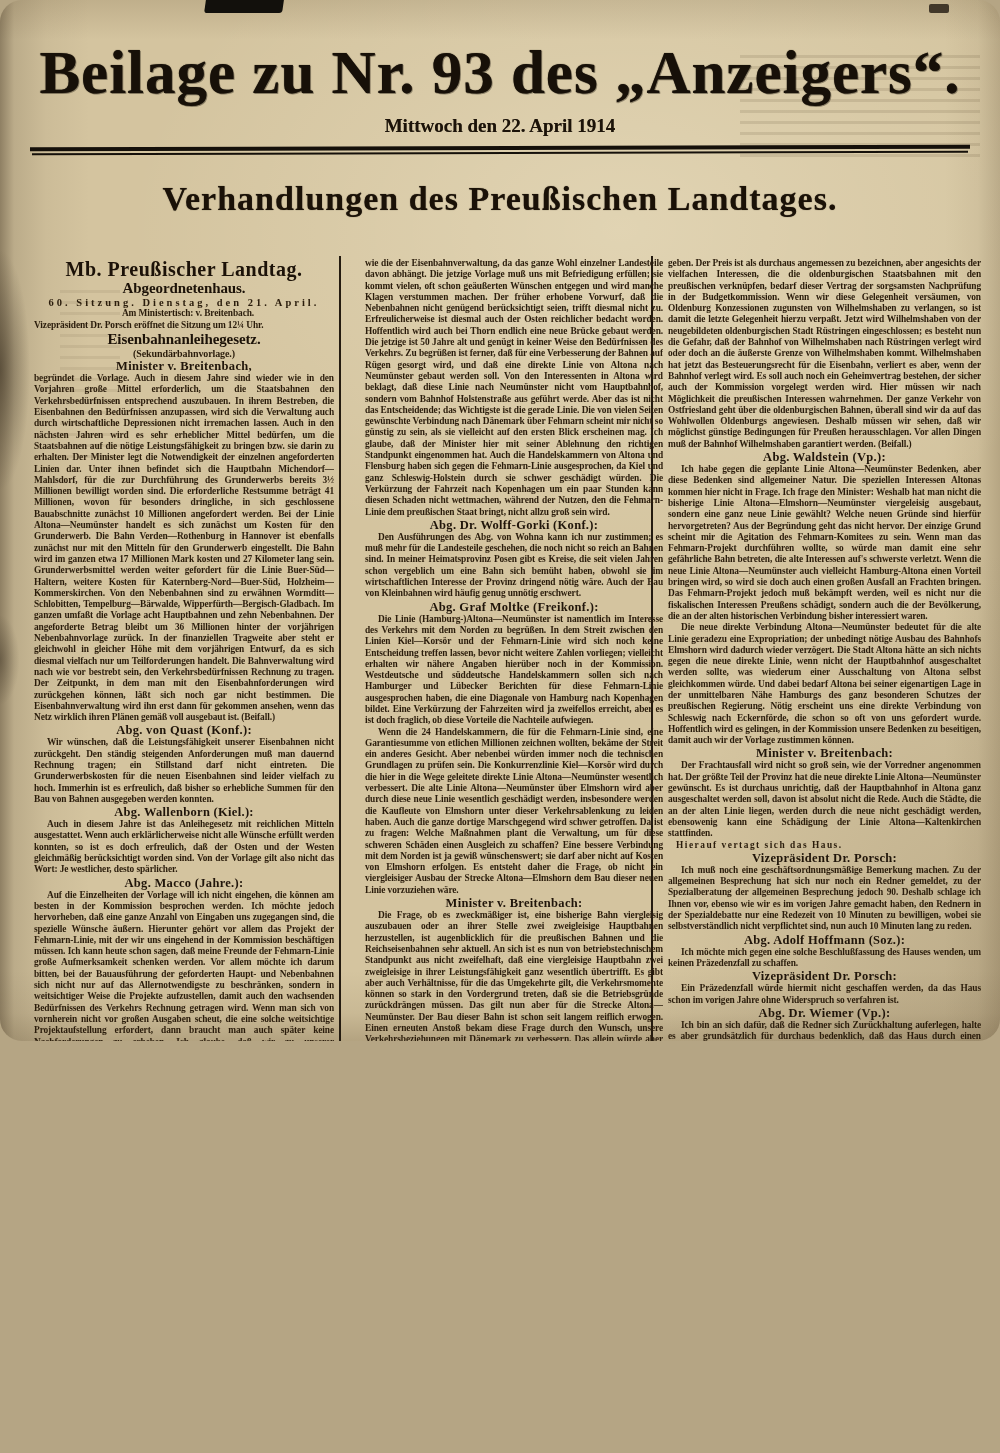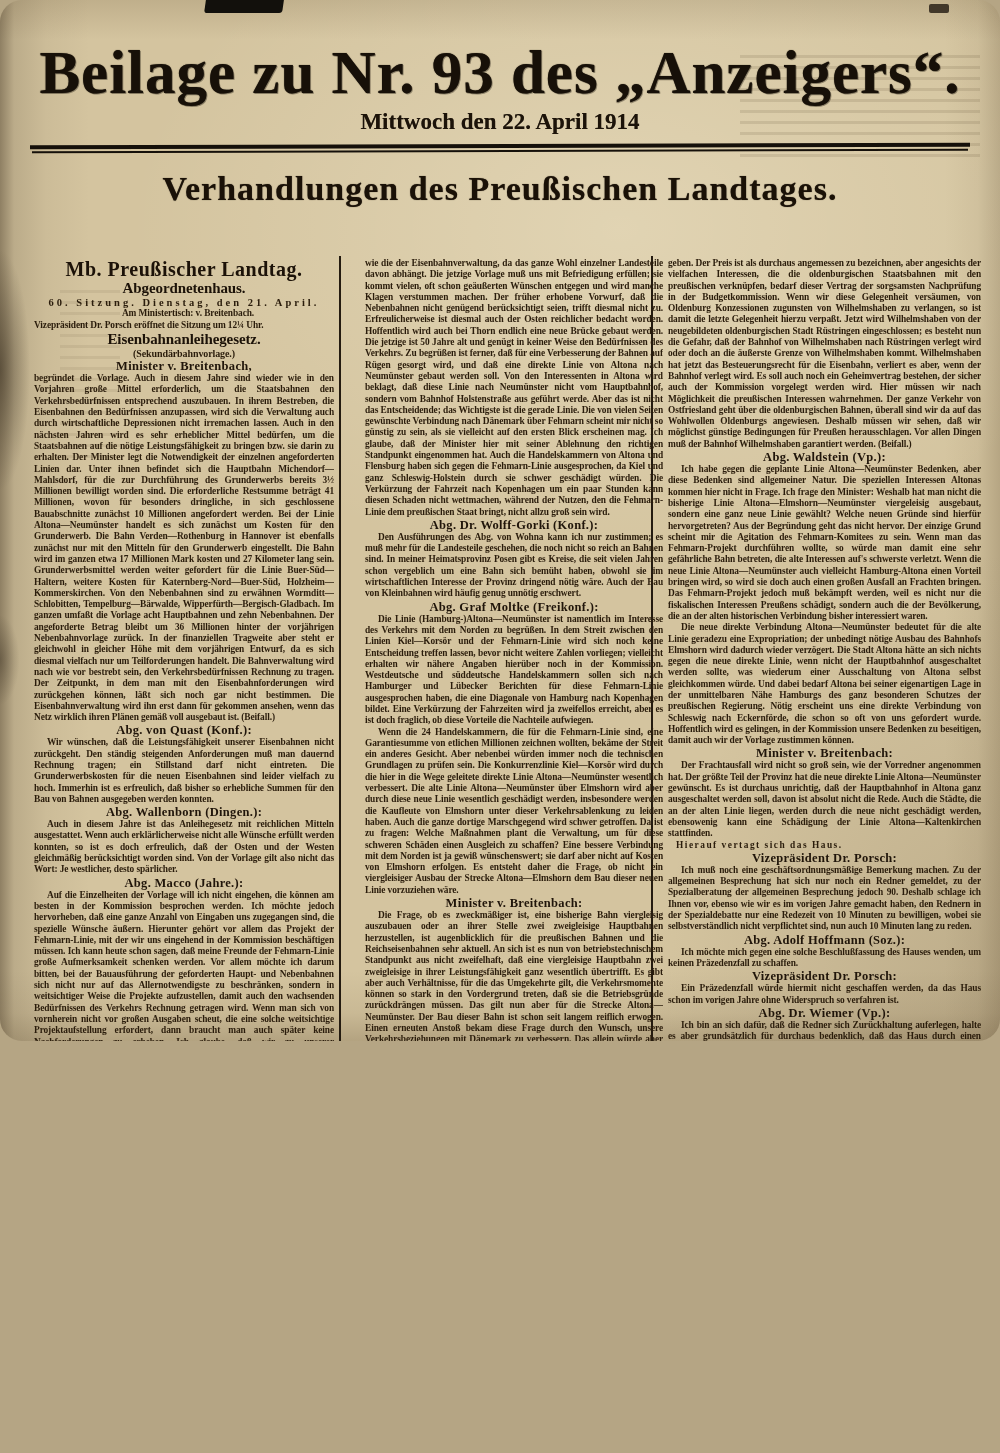--- a/index.html
+++ b/index.html
@@ -17,25 +17,25 @@
   .smudge-topmark{position:absolute;left:205px;top:0;width:78px;height:13px;background:#12100c;transform:skewX(-8deg);border-radius:0 0 3px 3px;}
   .smudge-topmark2{position:absolute;left:929px;top:4px;width:20px;height:9px;background:#2a2218;border-radius:2px;opacity:.85;}
   .smudge-left{position:absolute;left:0;top:250px;width:34px;height:300px;background:radial-gradient(ellipse 40px 160px at 0% 40%, rgba(52,42,28,0.55), transparent 75%);}
   .smudge-left2{position:absolute;left:0;top:600px;width:26px;height:120px;background:radial-gradient(ellipse 26px 60px at 0% 50%, rgba(52,42,28,0.40), transparent 75%);}
   .ghost{position:absolute;opacity:.16;filter:blur(.5px);
     background:repeating-linear-gradient(180deg, rgba(90,74,48,.9) 0 3px, transparent 3px 11px);}
   
   .masthead{position:relative;text-align:center;padding-top:42px;}
   .mast-title{font-size:61px;line-height:1.0;font-weight:bold;letter-spacing:1px;color:#171008;
     text-shadow:0 0 1px rgba(23,16,8,.8), 1px 1px 0 rgba(23,16,8,.35);}
-  .mast-date{margin-top:6px;font-size:23px;font-weight:bold;color:#1c1309;text-shadow:0 0 .5px rgba(23,16,8,.6);}
+  .mast-date{margin-top:12px;font-size:19px;font-weight:bold;color:#1c1309;text-shadow:0 0 .5px rgba(23,16,8,.6);}
   .mast-rule{position:relative;margin:9px 30px 0 30px;height:10px;}
   .mast-rule .r1{position:absolute;left:0;right:0;top:0;height:4px;background:#15100a;transform:rotate(-0.15deg);}
   .mast-rule .r2{position:absolute;left:2px;right:2px;top:6px;height:2px;background:#15100a;transform:rotate(-0.15deg);}
-  .headline{margin-top:16px;text-align:center;font-size:34px;font-weight:bold;letter-spacing:1px;color:#1a1107;
+  .headline{margin-top:24px;text-align:center;font-size:34px;font-weight:bold;letter-spacing:1px;color:#1a1107;
     text-shadow:0 0 1px rgba(23,16,8,.7);}
   
   .col{position:absolute;top:258px;height:1192px;overflow:hidden;text-align:justify;
     font-size:9.4px;line-height:11.3px;font-weight:bold;color:#2a1c0b;letter-spacing:-0.1px;
     overflow-wrap:break-word;hyphens:auto;}
   #col0{left:34px;width:300px;}
   #col1{left:365px;width:298px;}
   #col2{left:668px;width:313px;}
   .vrule{position:absolute;width:2px;background:linear-gradient(180deg,#241b10 0 92%,rgba(36,27,16,0) 100%);}
   #vrule0{left:339px;top:256px;height:1152px;}
@@ -84,21 +84,21 @@
       <p class="b-title">Abgeordnetenhaus.</p>
       <p class="b-session">60. Sitzung. Dienstag, den 21. April.</p>
       <p class="b-plain">Am Ministertisch: v. Breitenbach.</p>
       <p class="b-paranoind">Vizepräsident Dr. Porsch eröffnet die Sitzung um 12¼ Uhr.</p>
       <p class="b-title">Eisenbahnanleihegesetz.</p>
       <p class="b-subtitle">(Sekundärbahnvorlage.)</p>
       <p class="b-speaker">Minister v. Breitenbach,</p>
       <p class="b-paranoind">begründet die Vorlage. Auch in diesem Jahre sind wieder wie in den Vorjahren große Mittel erforderlich, um die Staatsbahnen den Verkehrsbedürfnissen entsprechend auszubauen. In ihrem Bestreben, die Eisenbahnen den Bedürfnissen anzupassen, wird sich die Verwaltung auch durch wirtschaftliche Depressionen nicht irremachen lassen. Auch in den nächsten Jahren wird es sehr erheblicher Mittel bedürfen, um die Staatsbahnen auf die nötige Leistungsfähigkeit zu bringen bzw. sie darin zu erhalten. Der Minister legt die Notwendigkeit der einzelnen angeforderten Linien dar. Unter ihnen befindet sich die Hauptbahn Michendorf—Mahlsdorf, für die zur Durchführung des Grunderwerbs bereits 3½ Millionen bewilligt worden sind. Die erforderliche Restsumme beträgt 41 Millionen, wovon für besonders dringliche, in sich geschlossene Bauabschnitte zunächst 10 Millionen angefordert werden. Bei der Linie Altona—Neumünster handelt es sich zunächst um Kosten für den Grunderwerb. Die Bahn Verden—Rothenburg in Hannover ist ebenfalls zunächst nur mit den Mitteln für den Grunderwerb eingestellt. Die Bahn wird im ganzen etwa 17 Millionen Mark kosten und 27 Kilometer lang sein. Grunderwerbsmittel werden weiter gefordert für die Linie Buer-Süd—Haltern, weitere Kosten für Katernberg-Nord—Buer-Süd, Holzheim—Kommerskirchen. Von den Nebenbahnen sind zu erwähnen Wormditt—Schlobitten, Tempelburg—Bärwalde, Wipperfürth—Bergisch-Gladbach. Im ganzen umfaßt die Vorlage acht Hauptbahnen und zehn Nebenbahnen. Der angeforderte Betrag bleibt um 36 Millionen hinter der vorjährigen Nebenbahnvorlage zurück. In der finanziellen Tragweite aber steht er gleichwohl in gleicher Höhe mit dem vorjährigen Entwurf, da es sich diesmal vielfach nur um Teilforderungen handelt. Die Bahnverwaltung wird nach wie vor bestrebt sein, den Verkehrsbedürfnissen Rechnung zu tragen. Der Zeitpunkt, in dem man mit den Eisenbahnforderungen wird zurückgehen können, läßt sich noch gar nicht bestimmen. Die Eisenbahnverwaltung wird ihn erst dann für gekommen ansehen, wenn das Netz wirklich ihren Plänen gemäß voll ausgebaut ist. (Beifall.)</p>
       <p class="b-speaker">Abg. von Quast (Konf.):</p>
       <p class="b-para">Wir wünschen, daß die Leistungsfähigkeit unserer Eisenbahnen nicht zurückgeht. Den ständig steigenden Anforderungen muß man dauernd Rechnung tragen; ein Stillstand darf nicht eintreten. Die Grunderwerbskosten für die neuen Eisenbahnen sind leider vielfach zu hoch. Immerhin ist es erfreulich, daß bisher so erhebliche Summen für den Bau von Bahnen ausgegeben werden konnten.</p>
-      <p class="b-speaker">Abg. Wallenborn (Dingen.):</p>
+      <p class="b-speaker">Abg. Wallenborn (Kiel.):</p>
       <p class="b-para">Auch in diesem Jahre ist das Anleihegesetz mit reichlichen Mitteln ausgestattet. Wenn auch erklärlicherweise nicht alle Wünsche erfüllt werden konnten, so ist es doch erfreulich, daß der Osten und der Westen gleichmäßig berücksichtigt worden sind. Von der Vorlage gilt also nicht das Wort: Je westlicher, desto spärlicher.</p>
       <p class="b-speaker">Abg. Macco (Jahre.):</p>
       <p class="b-para">Auf die Einzelheiten der Vorlage will ich nicht eingehen, die können am besten in der Kommission besprochen werden. Ich möchte jedoch hervorheben, daß eine ganze Anzahl von Eingaben uns zugegangen sind, die spezielle Wünsche äußern. Hierunter gehört vor allem das Projekt der Fehmarn-Linie, mit der wir uns eingehend in der Kommission beschäftigen müssen. Ich kann heute schon sagen, daß meine Freunde der Fehmarn-Linie große Aufmerksamkeit schenken werden. Vor allem möchte ich darum bitten, bei der Bauausführung der geforderten Haupt- und Nebenbahnen sich nicht nur auf das Allernotwendigste zu beschränken, sondern in weitsichtiger Weise die Projekte aufzustellen, damit auch den wachsenden Bedürfnissen des Verkehrs Rechnung getragen wird. Wenn man sich von vornherein nicht vor großen Ausgaben scheut, die eine solche weitsichtige Projektaufstellung erfordert, dann braucht man auch später keine Nachforderungen zu erheben. Ich glaube, daß wir zu unserer Eisenbahnverwaltung das größte Vertrauen haben können. Ich als Fachmann kann ihr auch von dieser Stelle aus meine Anerkennung nicht versagen, sie hat bezüglich der Bauausführungen bisher geleistet, was nur geleistet werden konnte, sie hat Großes geschaffen. Unsere Eisenbahnen haben keine Konkurrenz. Schon deshalb ist es nötig, daß eine stärkere Betonung des wirtschaftlichen Momentes der Eisenbahnen stattfindet, als es früher der Fall war. Ich denke, daß mir auch hier der Eisenbahnminister trotz seiner juristischen Vorbildung zustimmen wird. Namentlich im rheinisch-westfälischen Kohlenrevier muß noch manches geschehen. (Beifall.)</p>
     </div>
   <div class="col" id="col1" lang="de">
       <p class="b-paracont">wie die der Eisenbahnverwaltung, da das ganze Wohl einzelner Landesteile davon abhängt. Die jetzige Vorlage muß uns mit Befriedigung erfüllen; sie kommt vielen, oft schon geäußerten Wünschen entgegen und wird manche Klagen verstummen machen. Der früher erhobene Vorwurf, daß die Nebenbahnen nicht genügend berücksichtigt seien, trifft diesmal nicht zu. Erfreulicherweise ist diesmal auch der Osten reichlicher bedacht worden. Hoffentlich wird auch bei Thorn endlich eine neue Brücke gebaut werden. Die jetzige ist 50 Jahre alt und genügt in keiner Weise den Bedürfnissen des Verkehrs. Zu begrüßen ist ferner, daß für eine Verbesserung der Bahnen auf Rügen gesorgt wird, und daß eine direkte Linie von Altona nach Neumünster gebaut werden soll. Von den Interessenten in Altona wird beklagt, daß diese Linie nach Neumünster nicht vom Hauptbahnhof, sondern vom Bahnhof Holstenstraße aus geführt werde. Aber das ist nicht das Entscheidende; das Wichtigste ist die gerade Linie. Die von vielen Seiten gewünschte Verbindung nach Dänemark über Fehmarn scheint mir nicht so günstig zu sein, als sie vielleicht auf den ersten Blick erscheinen mag. Ich glaube, daß der Minister hier mit seiner Ablehnung den richtigen Standpunkt eingenommen hat. Auch die Handelskammern von Altona und Flensburg haben sich gegen die Fehmarn-Linie ausgesprochen, da Kiel und ganz Schleswig-Holstein durch sie schwer geschädigt würden. Die Verkürzung der Fahrzeit nach Kopenhagen um ein paar Stunden kann diesen Schaden nicht wettmachen, während der Nutzen, den die Fehmarn-Linie dem preußischen Staat bringt, nicht allzu groß sein wird.</p>
       <p class="b-speaker">Abg. Dr. Wolff-Gorki (Konf.):</p>
       <p class="b-para">Den Ausführungen des Abg. von Wohna kann ich nur zustimmen; es muß mehr für die Landesteile geschehen, die noch nicht so reich an Bahnen sind. In meiner Heimatsprovinz Posen gibt es Kreise, die seit vielen Jahren schon vergeblich um eine Bahn sich bemüht haben, obwohl sie im wirtschaftlichen Interesse der Provinz dringend nötig wäre. Auch der Bau von Kleinbahnen wird häufig genug unnötig erschwert.</p>
       <p class="b-speaker">Abg. Graf Moltke (Freikonf.):</p>
       <p class="b-para">Die Linie (Hamburg-)Altona—Neumünster ist namentlich im Interesse des Verkehrs mit dem Norden zu begrüßen. In dem Streit zwischen den Linien Kiel—Korsör und der Fehmarn-Linie wird sich noch keine Entscheidung treffen lassen, bevor nicht weitere Zahlen vorliegen; vielleicht erhalten wir nähere Angaben hierüber noch in der Kommission. Westdeutsche und süddeutsche Handelskammern sollen sich nach Hamburger und Lübecker Berichten für diese Fehmarn-Linie ausgesprochen haben, die eine Diagonale von Hamburg nach Kopenhagen bildet. Eine Verkürzung der Fahrzeiten wird ja zweifellos erreicht, aber es ist doch fraglich, ob diese Vorteile die Nachteile aufwiegen.</p>

